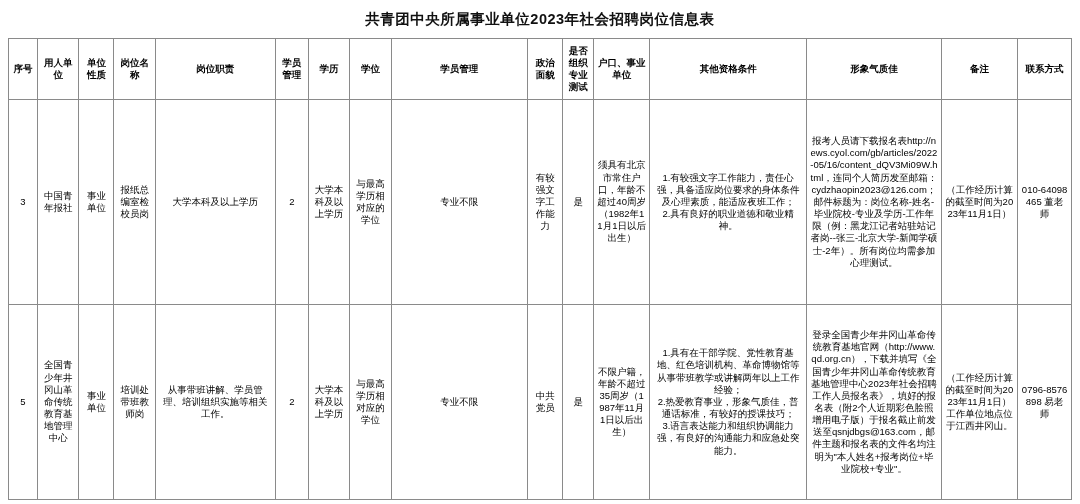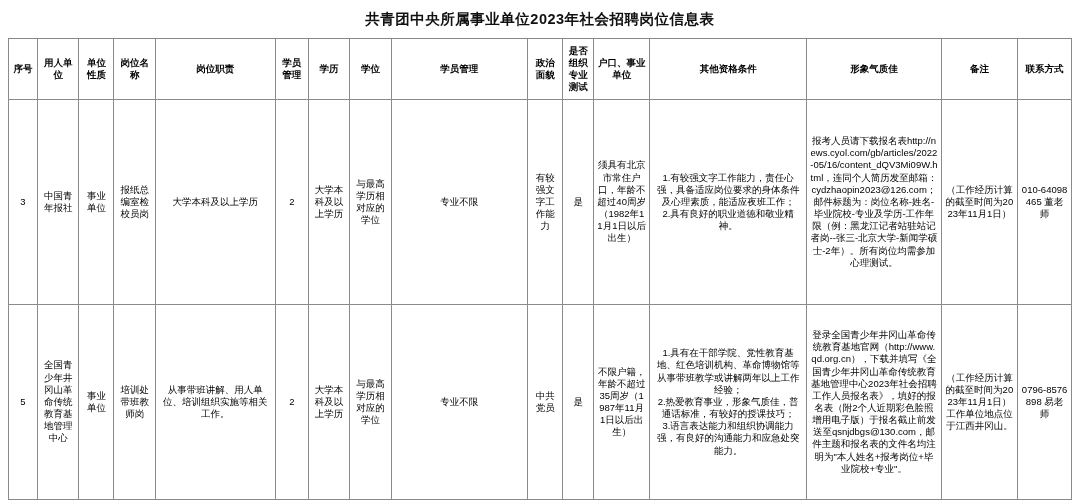--- a/index.html
+++ b/index.html
@@ -129,31 +129,31 @@
 2.具有良好的职业道德和敬业精神。</td>
         <td class="cell-body v-top tiny">报考人员请下载报名表http://news.cyol.com/gb/articles/2022-05/16/content_dQV3Mi09W.html，连同个人简历发至邮箱：cydzhaopin2023@126.com；邮件标题为：岗位名称-姓名-毕业院校-专业及学历-工作年限（例：黑龙江记者站驻站记者岗--张三-北京大学-新闻学硕士-2年）。所有岗位均需参加心理测试。</td>
         <td class="cell-mid">（工作经历计算的截至时间为2023年11月1日）</td>
         <td class="cell-mid">010-64098465 董老师</td>
       </tr>
       <tr class="row2">
         <td class="cell-num">5</td>
         <td class="cell-mid">全国青少年井冈山革命传统教育基地管理中心</td>
         <td class="cell-mid">事业单位</td>
         <td class="cell-mid">培训处带班教师岗</td>
-        <td class="cell-mid">从事带班讲解、用人单位、培训组织实施等相关工作。</td>
+        <td class="cell-mid">从事带班讲解、学员管理、培训组织实施等相关工作。</td>
         <td class="cell-num">2</td>
         <td class="cell-mid">大学本科及以上学历</td>
         <td class="cell-mid">与最高学历相对应的学位</td>
         <td class="cell-mid">专业不限</td>
         <td class="cell-mid">中共党员</td>
         <td class="cell-mid">是</td>
         <td class="cell-body v-top">不限户籍，年龄不超过35周岁（1987年11月1日以后出生）</td>
         <td class="cell-body v-top" style="white-space:pre-line;">1.具有在干部学院、党性教育基地、红色培训机构、革命博物馆等从事带班教学或讲解两年以上工作经验；
 2.热爱教育事业，形象气质佳，普通话标准，有较好的授课技巧；
 3.语言表达能力和组织协调能力强，有良好的沟通能力和应急处突能力。</td>
-        <td class="cell-body v-top tiny">登录全国青少年井冈山革命传统教育基地官网（http://www.qd.org.cn），下载并填写《全国青少年井冈山革命传统教育基地管理中心2023年社会招聘工作人员报名表》，填好的报名表（附2个人近期彩色脍照增用电子版）于报名截止前发送至qsnjdbgs@130.com，邮件主题和报名表的文件名均注明为"本人姓名+报考岗位+毕业院校+专业"。</td>
+        <td class="cell-body v-top tiny">登录全国青少年井冈山革命传统教育基地官网（http://www.qd.org.cn），下载并填写《全国青少年井冈山革命传统教育基地管理中心2023年社会招聘工作人员报名表》，填好的报名表（附2个人近期彩色脍照增用电子版）于报名截止前发送至qsnjdbgs@163.com，邮件主题和报名表的文件名均注明为"本人姓名+报考岗位+毕业院校+专业"。</td>
         <td class="cell-mid">（工作经历计算的截至时间为2023年11月1日）工作单位地点位于江西井冈山。</td>
         <td class="cell-mid">0796-8576898 易老师</td>
       </tr>
     </tbody>
   </table>
 
 </div>
 
 </body></html>

